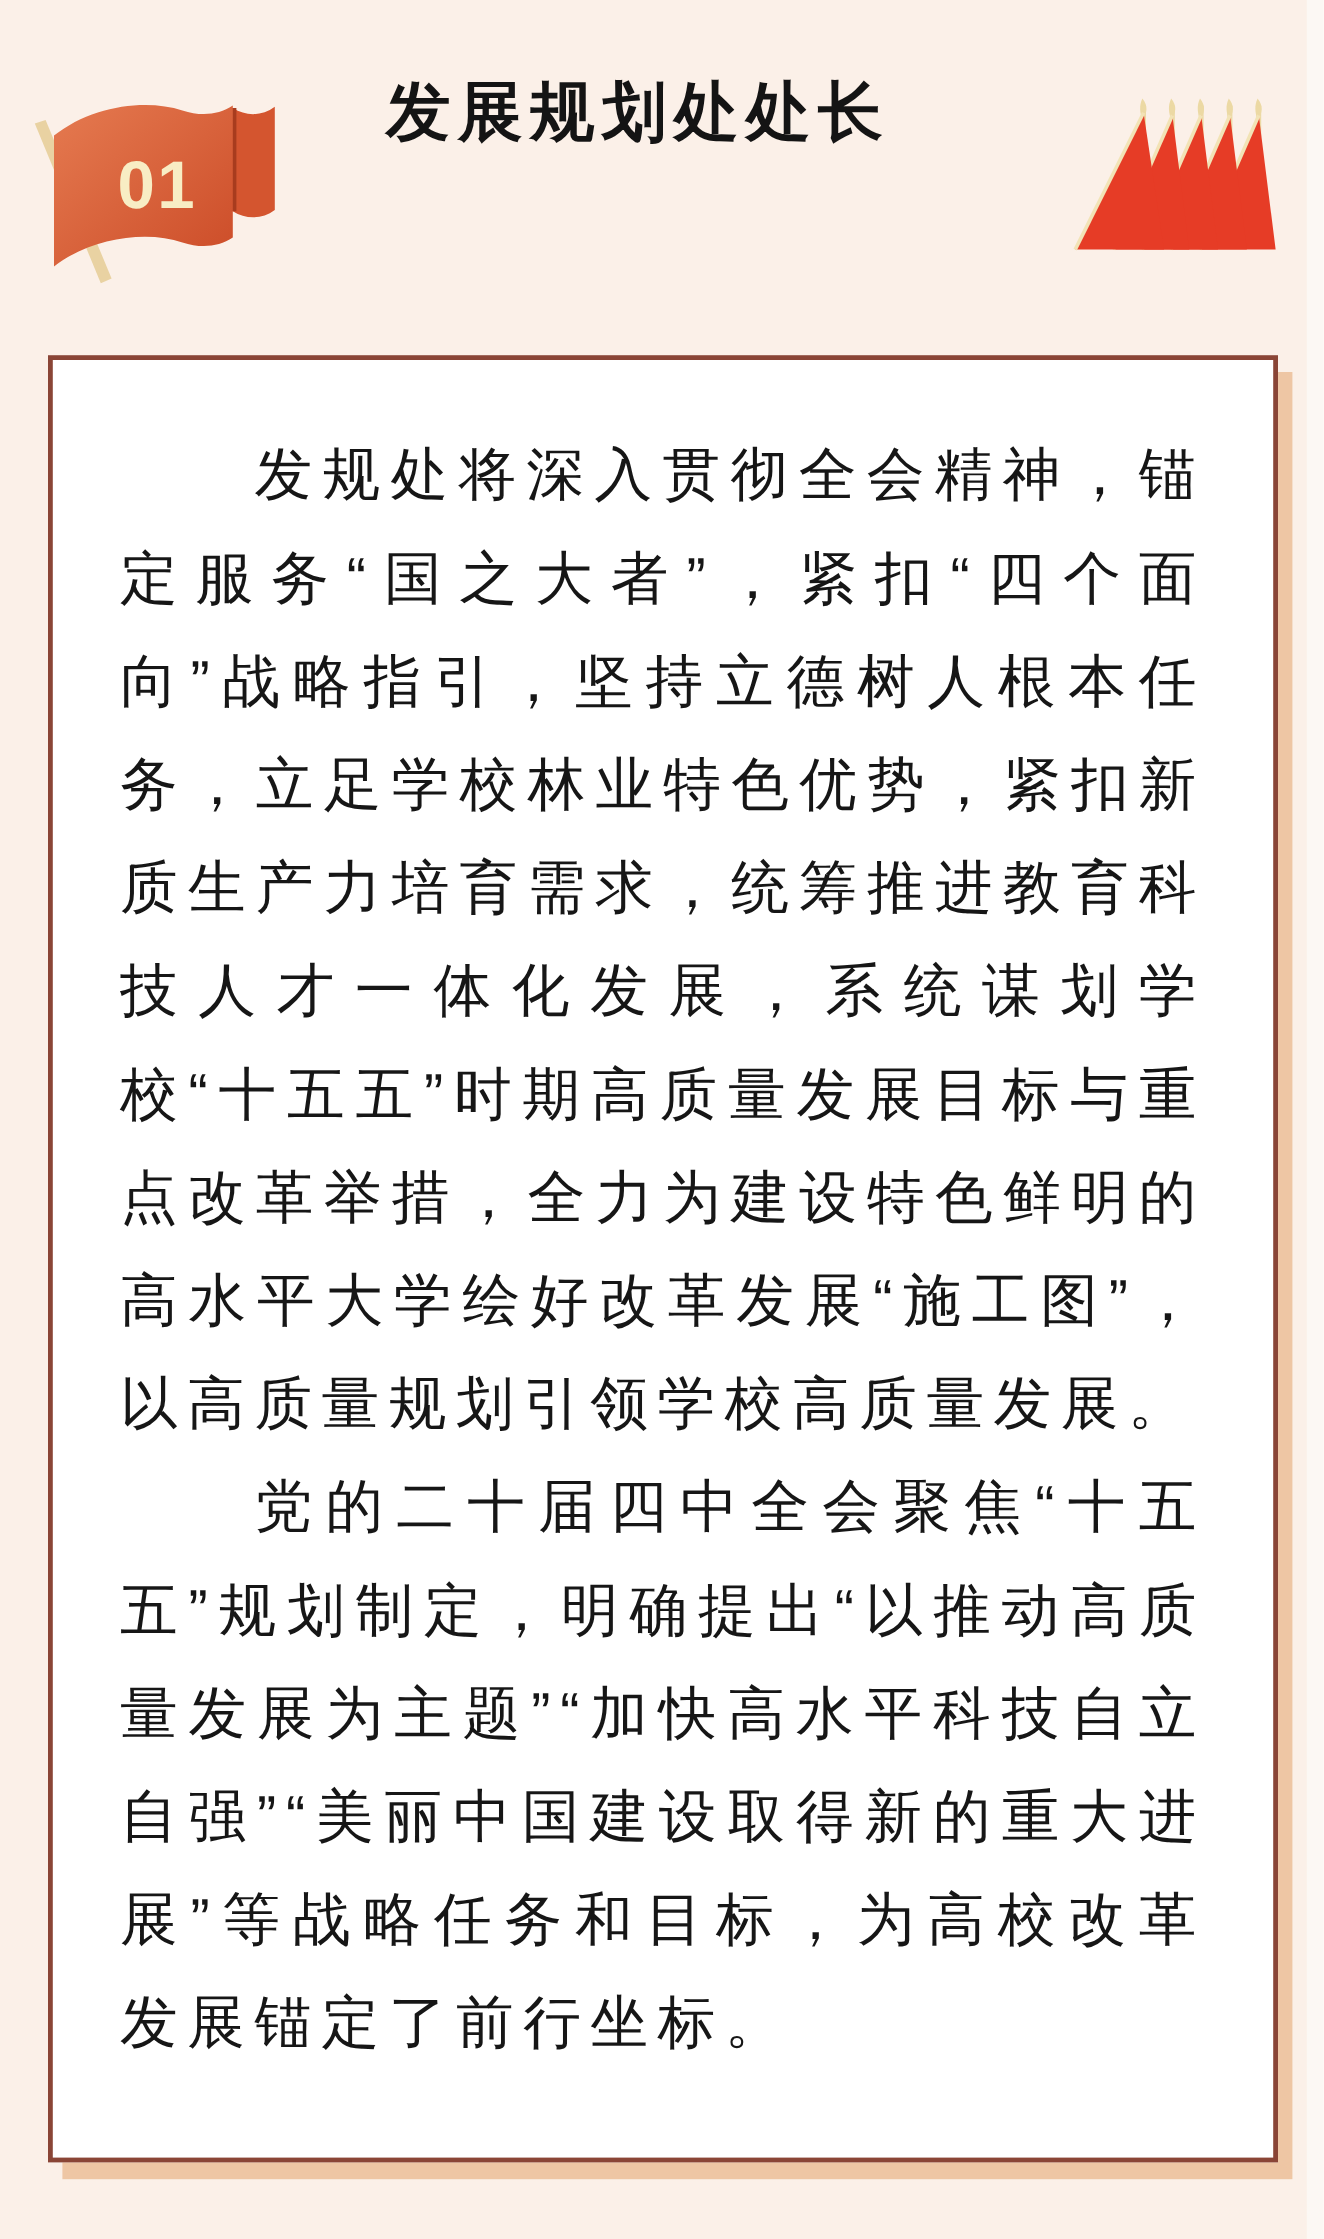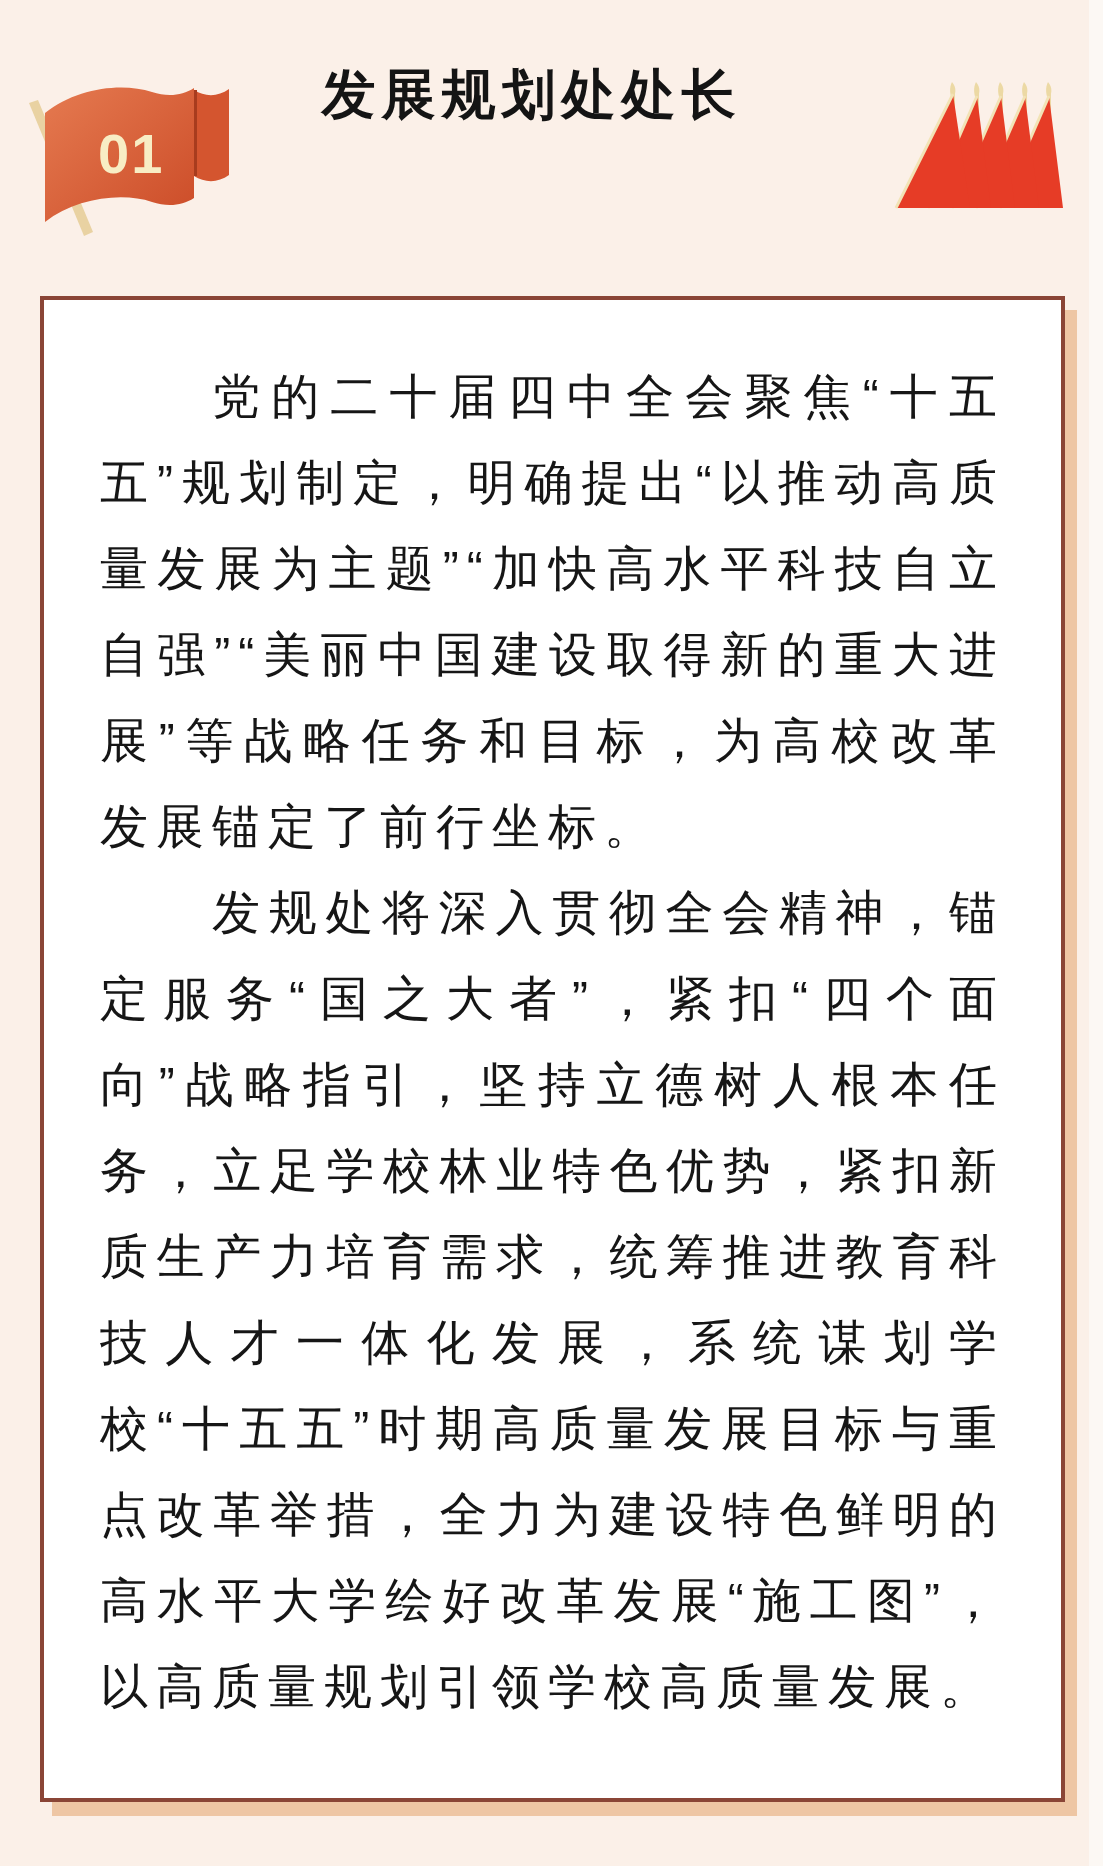--- a/index.html
+++ b/index.html
@@ -122,16 +122,16 @@
 
         <path d="M74,2 C79,8 78,14 74,20 C72,14 71,8 74,2 Z" fill="#ecd9a4"></path>
         <rect x="73" y="8" width="4" height="26" fill="#ecd9a4"></rect>
         <path d="M75,14 L18,128 L92,128 Z" fill="#e63c26"></path>
         <path d="M75,14 L18,128" stroke="#f2e3b6" stroke-width="3"></path>
       </g>
     </svg>
   </div>
 
   <div class="content-box">
+    <p>发规处将深入贯彻全会精神，锚定服务“国之大者”，紧扣“四个面向”战略指引，坚持立德树人根本任务，立足学校林业特色优势，紧扣新质生产力培育需求，统筹推进教育科技人才一体化发展，系统谋划学校“十五五”时期高质量发展目标与重点改革举措，全力为建设特色鲜明的高水平大学绘好改革发展“施工图”，以高质量规划引领学校高质量发展。</p>
     <p>党的二十届四中全会聚焦“十五五”规划制定，明确提出“以推动高质量发展为主题”“加快高水平科技自立自强”“美丽中国建设取得新的重大进展”等战略任务和目标，为高校改革发展锚定了前行坐标。</p>
-    <p>发规处将深入贯彻全会精神，锚定服务“国之大者”，紧扣“四个面向”战略指引，坚持立德树人根本任务，立足学校林业特色优势，紧扣新质生产力培育需求，统筹推进教育科技人才一体化发展，系统谋划学校“十五五”时期高质量发展目标与重点改革举措，全力为建设特色鲜明的高水平大学绘好改革发展“施工图”，以高质量规划引领学校高质量发展。</p>
   </div>
 </div>
 
 </body></html>

